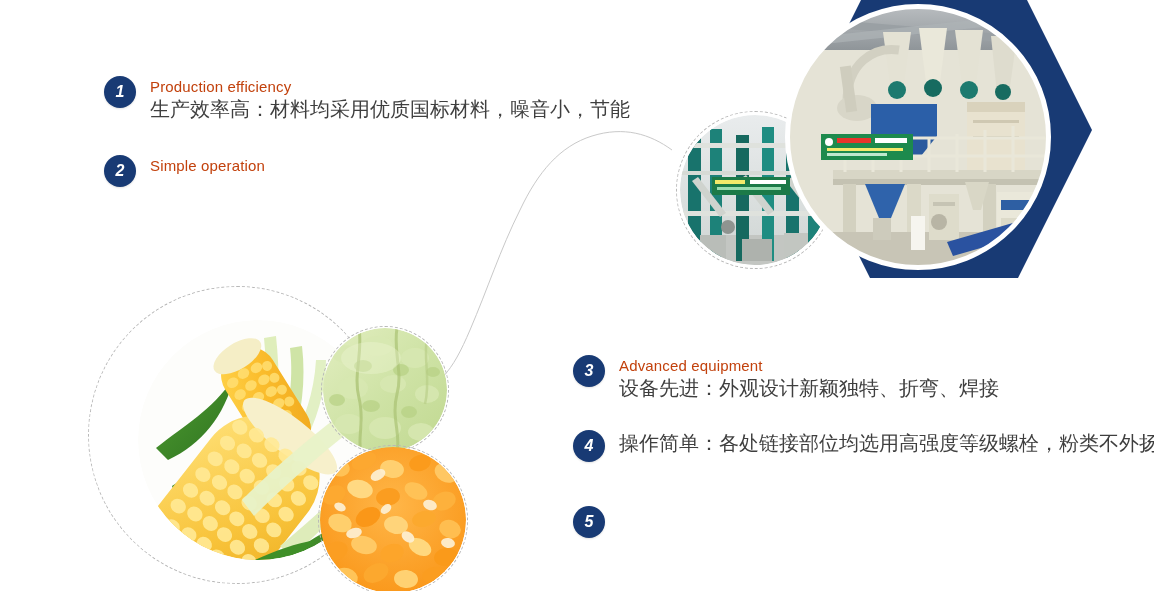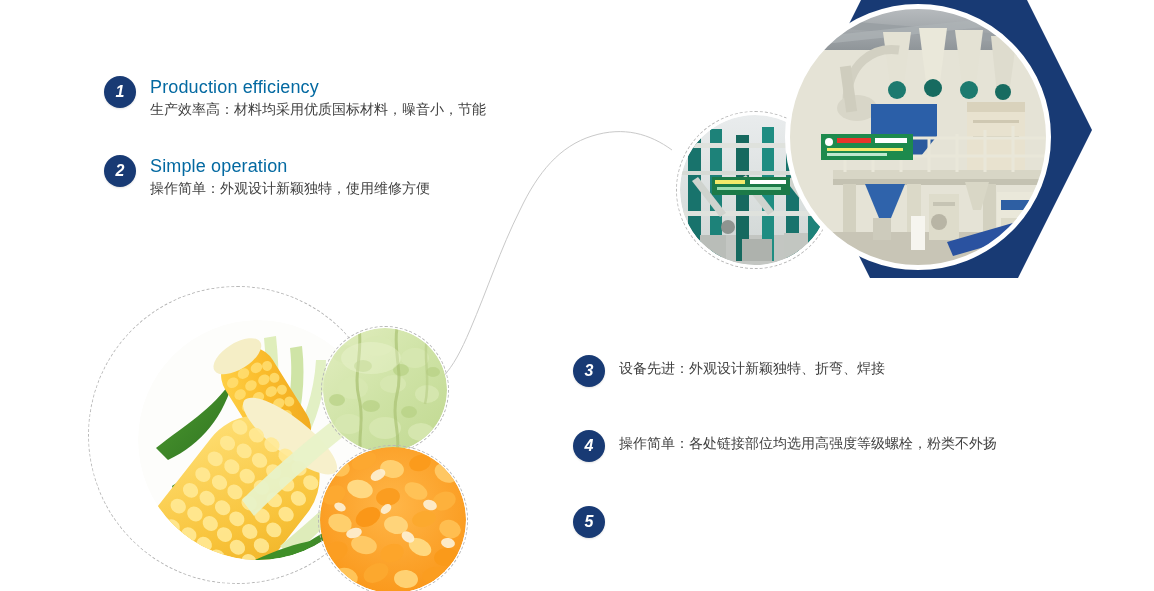--- a/index.html
+++ b/index.html
@@ -40,29 +40,29 @@
     text-align: center;
     letter-spacing: 0;
     box-shadow: 0 1px 2px rgba(0,0,0,0.12);
     user-select: none;
   }
   .feature-text {
     margin-left: 14px;
     padding-top: 1px;
   }
   .feature-title {
-    color: #0369a1;
-    font-size: 18px;
+    color: #c2410c;
+    font-size: 15px;
     line-height: 20px;
     white-space: nowrap;
     letter-spacing: 0.15px;
   }
   .feature-desc {
     color: #3f3f3f;
-    font-size: 14px;
+    font-size: 20px;
     line-height: 22px;
     white-space: nowrap;
     margin-top: 1px;
   }
 
   
   .hexagon {
     position: absolute;
     background: #183a74;
   }
@@ -474,27 +474,27 @@
     <div class="feature-text">
       <div class="feature-title">Production efficiency</div>
       <div class="feature-desc">生产效率高：材料均采用优质国标材料，噪音小，节能</div>
     </div>
   </div>
 
   <div class="feature" style="left:104px; top:155px;">
     <div class="badge">2</div>
     <div class="feature-text">
       <div class="feature-title">Simple operation</div>
-      <div class="feature-desc">操作简单：外观设计新颖独特，使用维修方便</div>
     </div>
   </div>
 
   <div class="feature" style="left:573px; top:355px;">
     <div class="badge">3</div>
     <div class="feature-text">
+      <div class="feature-title">Advanced equipment</div>
       <div class="feature-desc">设备先进：外观设计新颖独特、折弯、焊接</div>
     </div>
   </div>
 
   <div class="feature" style="left:573px; top:430px;">
     <div class="badge">4</div>
     <div class="feature-text">
       <div class="feature-desc">操作简单：各处链接部位均选用高强度等级螺栓，粉类不外扬</div>
     </div>
   </div>

